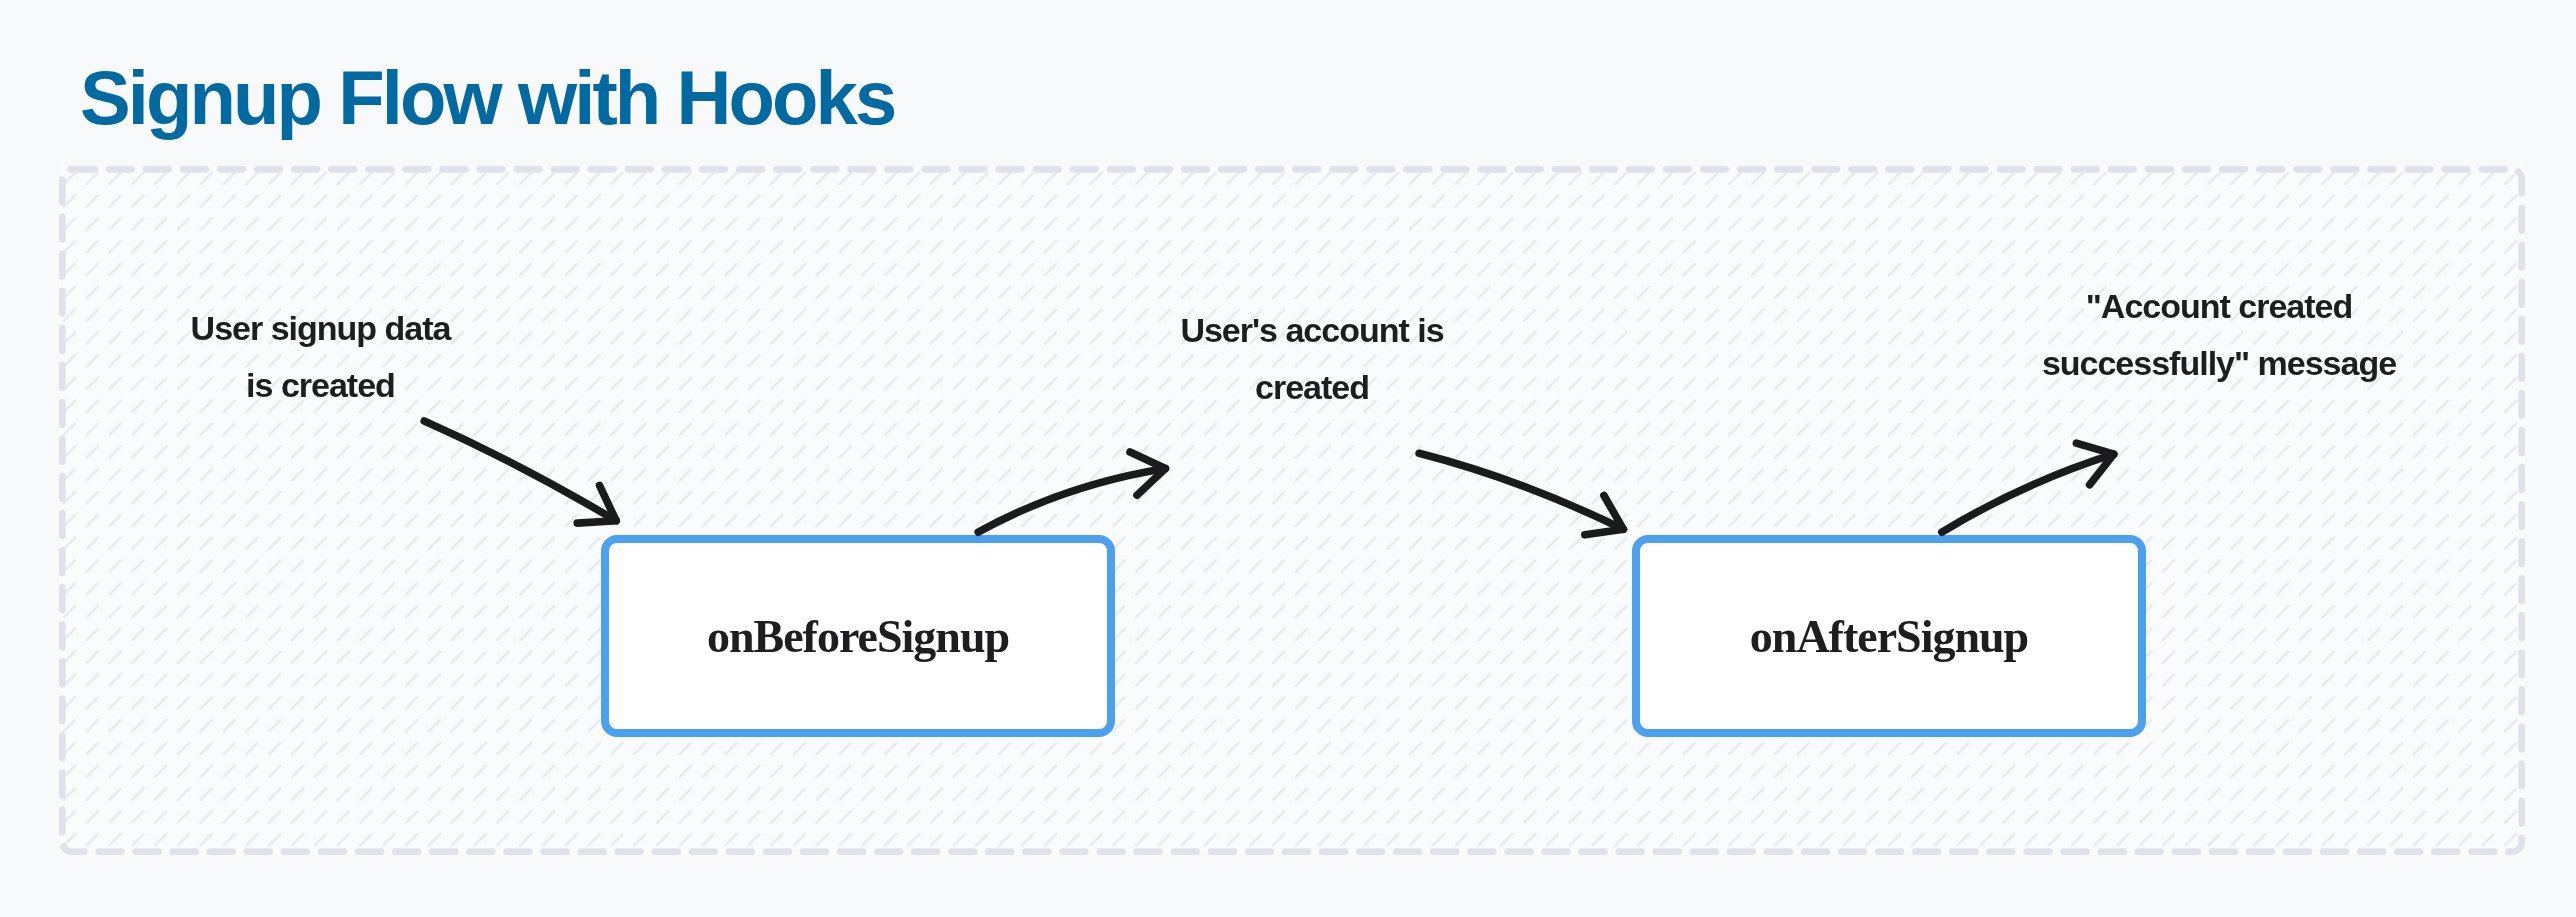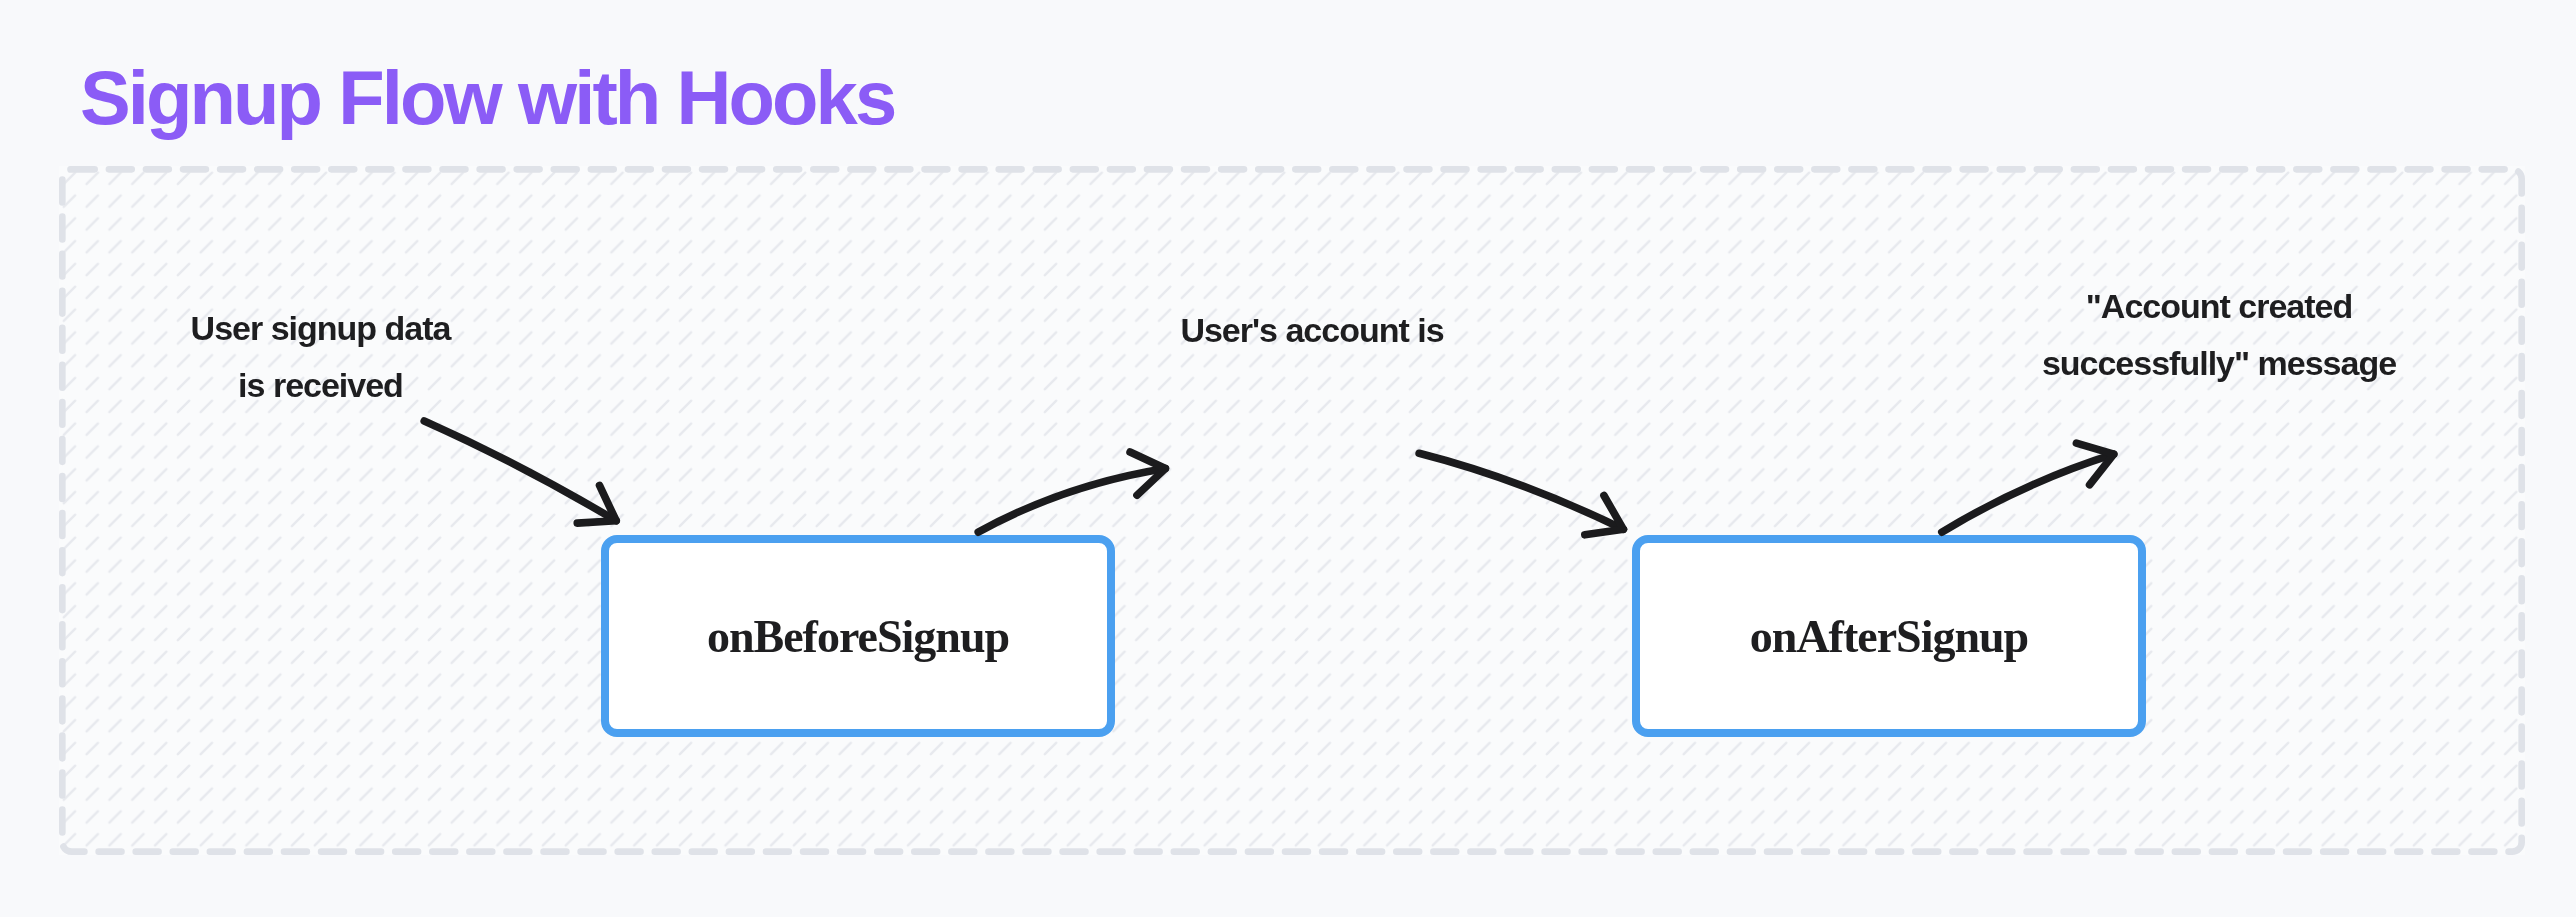--- a/index.html
+++ b/index.html
@@ -17,21 +17,21 @@
   }
 
   .title {
     position: absolute;
     left: 80px;
     top: 52px;
     font-size: 76px;
     line-height: 91px;
     font-weight: 700;
     letter-spacing: -2.9px;
-    color: #8b5cf6;
+    color: #0369a1;
     white-space: nowrap;
   }
 
   .canvas {
     position: absolute;
     left: 59px;
     top: 166px;
     width: 2466px;
     height: 689px;
   }
@@ -106,25 +106,26 @@
       </pattern>
     </defs>
     <rect x="0" y="0" width="2594" height="725" fill="#fafbfc"></rect>
     <rect x="0" y="0" width="2594" height="725" fill="url(#hatch)"></rect>
     <rect x="3.5" y="3.5" width="2587" height="718" rx="10" fill="none" stroke="#dfe2e8" stroke-width="7" stroke-dasharray="24 15" stroke-linecap="round"></rect>
   </svg>
 </div>
 
 <div class="annotation" id="annotation-input">
   <span class="line">User signup data</span>
-  <span class="line">is received</span>
+  <span class="line">is created</span>
 </div>
 
 <div class="annotation" id="annotation-created">
   <span class="line">User's account is</span>
+  <span class="line">created</span>
 </div>
 
 <div class="annotation" id="annotation-message">
   <span class="line">"Account created</span>
   <span class="line">successfully" message</span>
 </div>
 
 <div class="node" id="node-onbeforesignup">
   <span>onBeforeSignup</span>
 </div>

